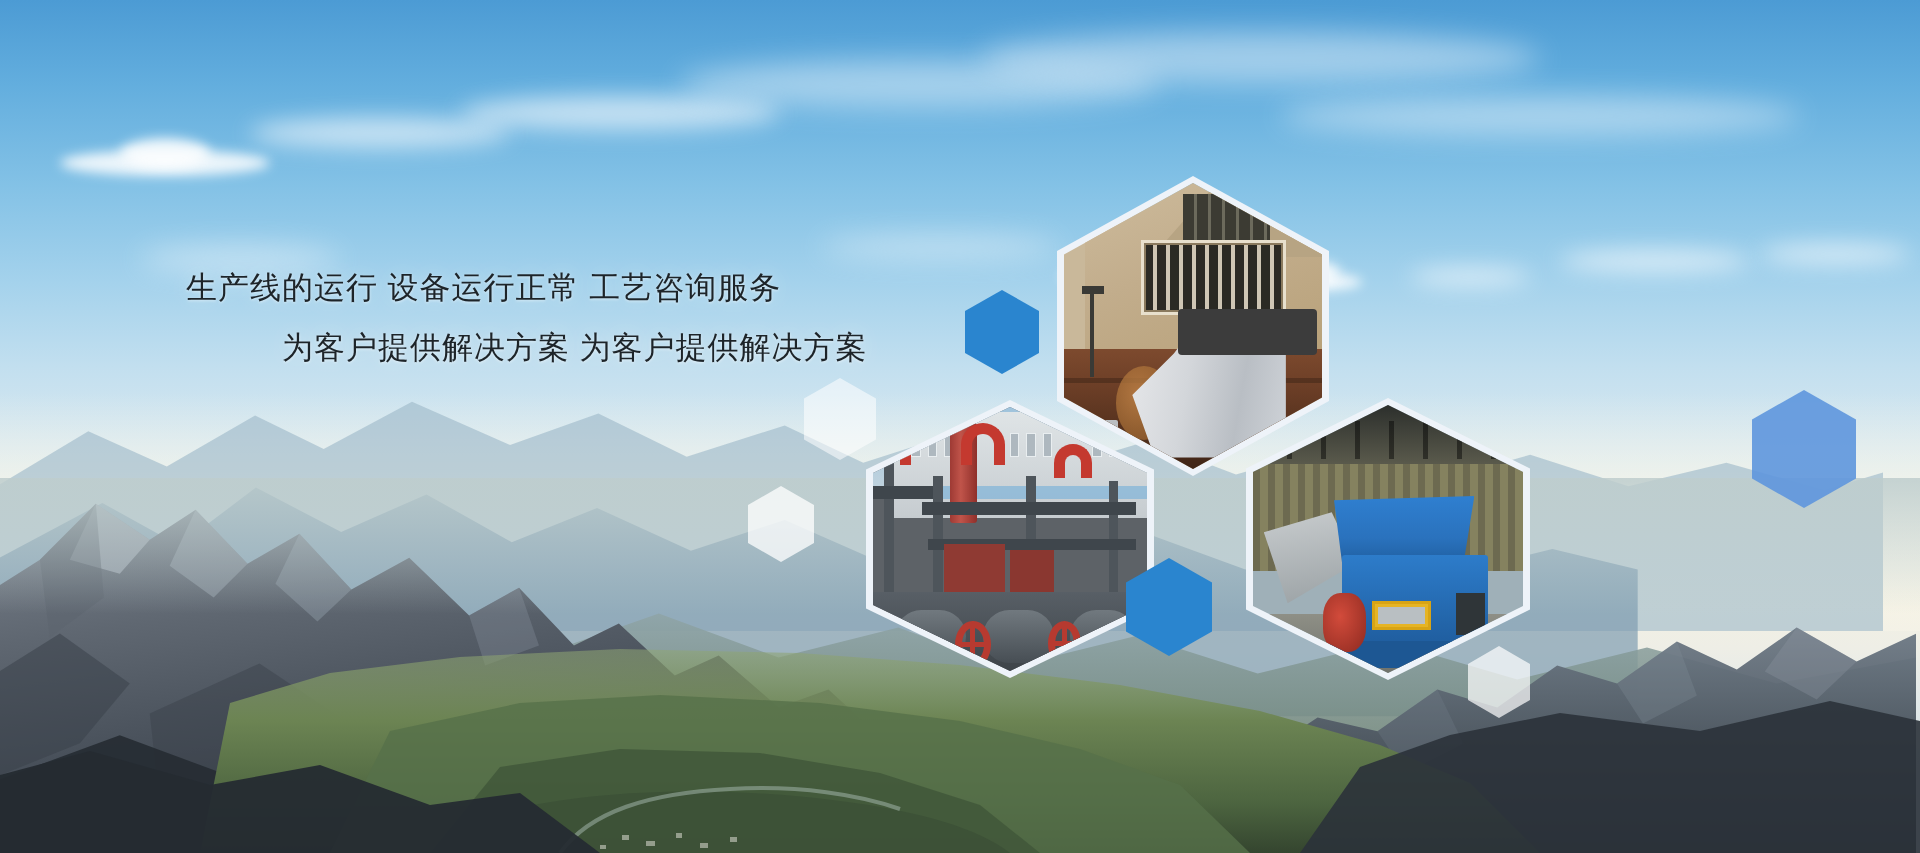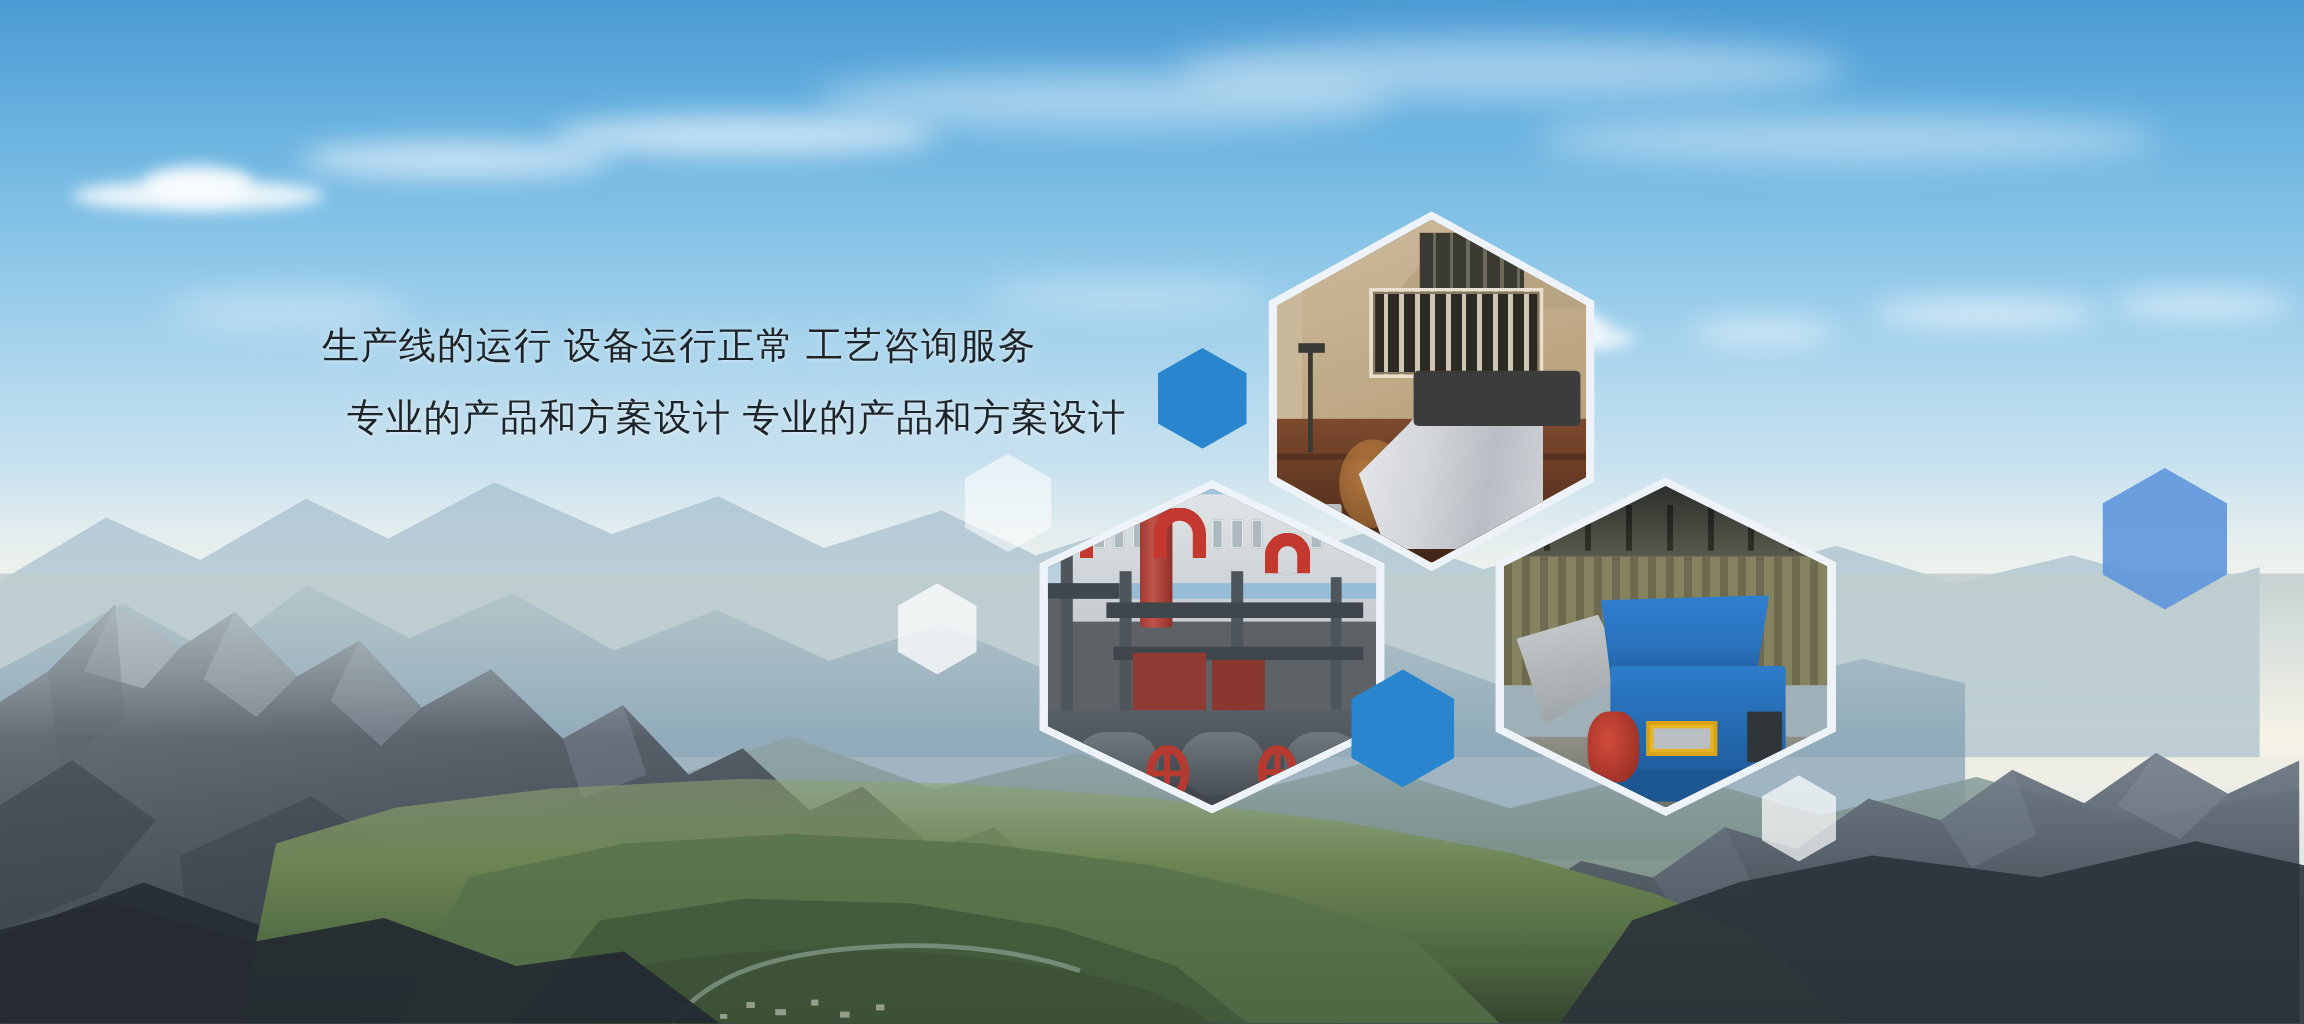--- a/index.html
+++ b/index.html
@@ -57,21 +57,20 @@
   }
 
   
   .headline {
     position:absolute;
     left:186px; top:258px;
     width:760px;
     color:#20262b;
     text-shadow:0 1px 3px rgba(255,255,255,.55), 0 0 22px rgba(255,255,255,.45);
     letter-spacing:1px;
-    text-align:center;
   }
   .headline .line {
     font-size:31px;
     line-height:60px;
     font-weight:400;
     white-space:nowrap;
     color:#1d2429;
   }
   .headline .line.l2 { padding-left:96px; }
 
@@ -287,21 +286,21 @@
       <rect x="730" y="284" width="7" height="5"></rect>
       <rect x="600" y="292" width="6" height="4"></rect>
     </g>
 
     <path d="M1300,300 L1360,214 L1450,182 L1560,160 L1700,178 L1830,148 L1920,168 L1920,300 Z" fill="#2b323a" opacity=".9"></path>
     <path d="M0,300 L0,222 L90,198 L210,232 L320,212 L430,252 L520,240 L600,300 Z" fill="#252b32" opacity=".95"></path>
   </svg>
 
   <div class="headline">
     <div class="line l1">生产线的运行 设备运行正常 工艺咨询服务</div>
-    <div class="line l2">专业的产品和方案设计  专业的产品和方案设计</div>
+    <div class="line l2">为客户提供解决方案  为客户提供解决方案</div>
   </div>
 
   <div class="hex deco" style="left:804px; top:378px; width:72px; height:82px; background:rgba(255,255,255,.55);"></div>
 
   <div class="hex deco" style="left:748px; top:486px; width:66px; height:76px; background:rgba(255,255,255,.75);"></div>
 
   <div class="hex deco" style="left:965px; top:290px; width:74px; height:84px; background:#2a85cf;"></div>
 
   <div class="hex deco" style="left:1752px; top:390px; width:104px; height:118px; background:#5e96dd; opacity:.9;"></div>
 

